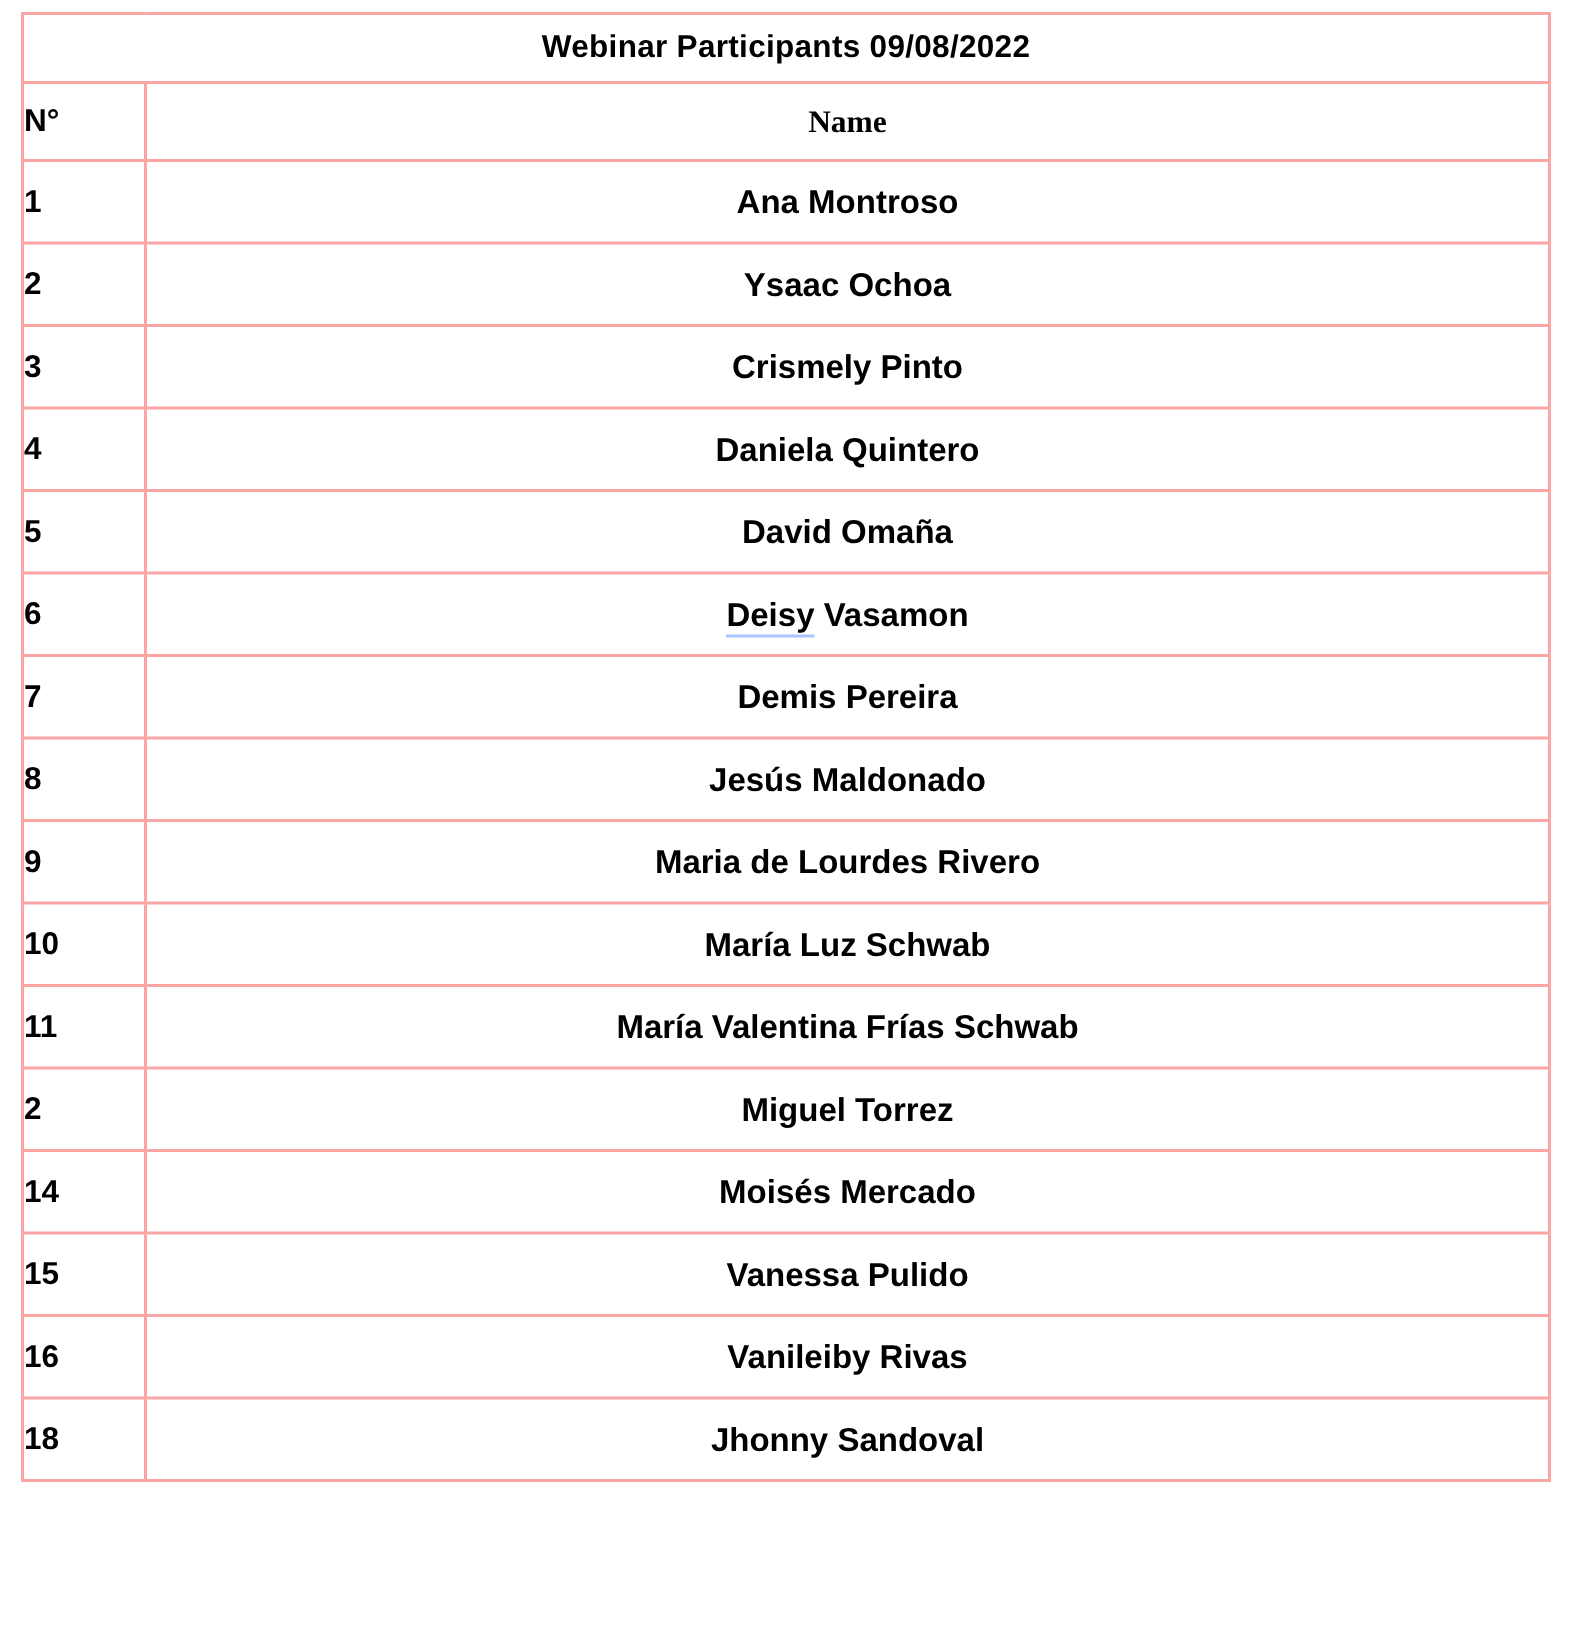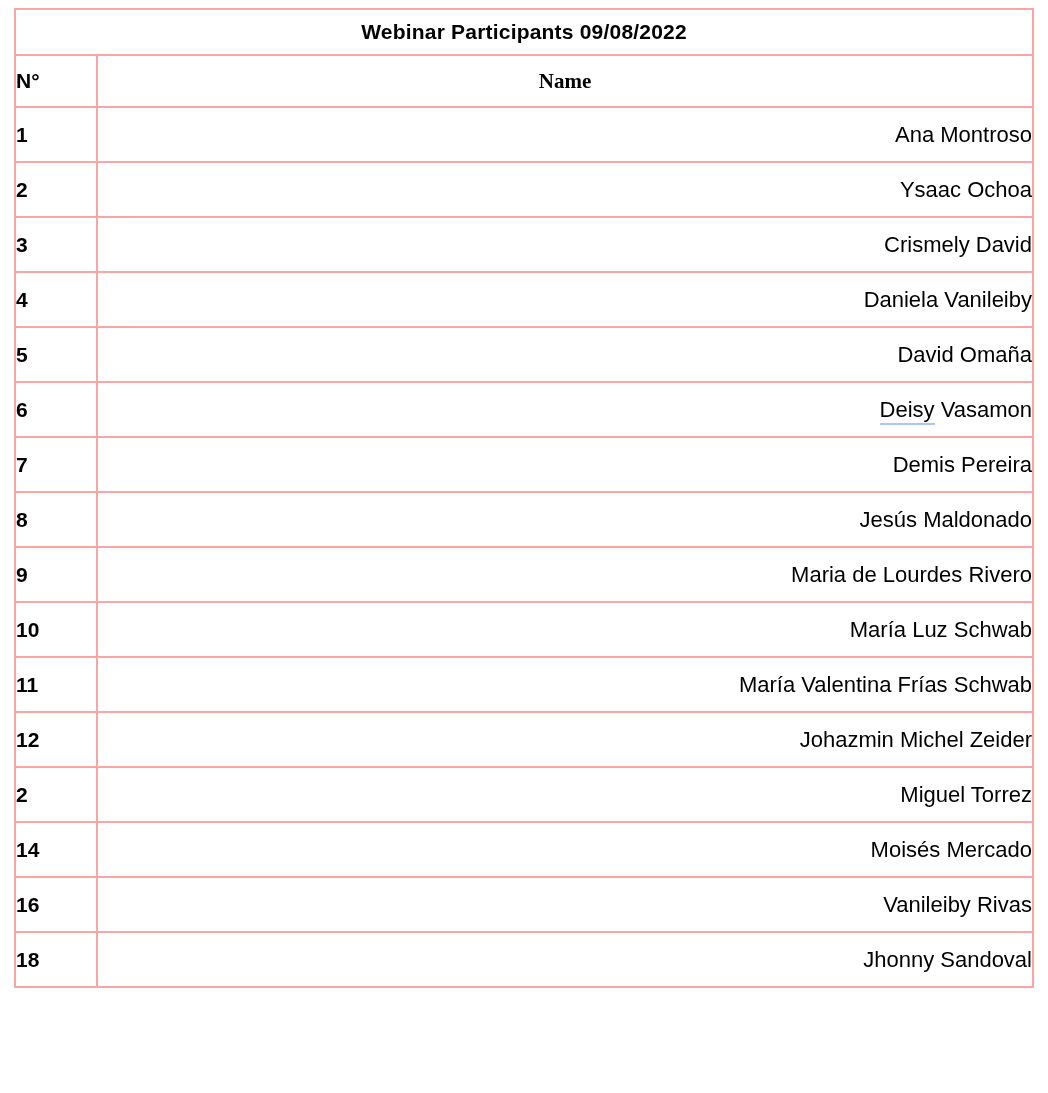--- a/index.html
+++ b/index.html
@@ -66,22 +66,22 @@
   .row-num {
     height: 53px;
     font-size: 21px;
     font-weight: bold;
     text-align: left;
     padding-left: 10px;
   }
   .row-name {
     height: 53px;
     font-size: 22px;
-    font-weight: normal;
-    text-align: right;
+    font-weight: bold;
+    text-align: center;
   }
   .spellcheck {
     border-bottom: 2px solid #a8c7ff;
     padding-bottom: 1px;
   }
 </style>
 </head>
 <body>
 
 <div class="page">
@@ -102,25 +102,25 @@
       <tr>
             <td class="row-num">1</td>
             <td class="row-name">Ana Montroso</td>
           </tr>
           <tr>
             <td class="row-num">2</td>
             <td class="row-name">Ysaac Ochoa</td>
           </tr>
           <tr>
             <td class="row-num">3</td>
-            <td class="row-name">Crismely David</td>
+            <td class="row-name">Crismely Pinto</td>
           </tr>
           <tr>
             <td class="row-num">4</td>
-            <td class="row-name">Daniela Vanileiby</td>
+            <td class="row-name">Daniela Quintero</td>
           </tr>
           <tr>
             <td class="row-num">5</td>
             <td class="row-name">David Omaña</td>
           </tr>
           <tr>
             <td class="row-num">6</td>
             <td class="row-name"><span class="spellcheck">Deisy</span><span> Vasamon</span></td>
           </tr>
           <tr>
@@ -137,30 +137,30 @@
           </tr>
           <tr>
             <td class="row-num">10</td>
             <td class="row-name">María Luz Schwab</td>
           </tr>
           <tr>
             <td class="row-num">11</td>
             <td class="row-name">María Valentina Frías Schwab</td>
           </tr>
           <tr>
-            <td class="row-num">12</td>
-            <td class="row-name">Johazmin Michel Zeider</td>
-          </tr>
-          <tr>
             <td class="row-num">2</td>
             <td class="row-name">Miguel Torrez</td>
           </tr>
           <tr>
             <td class="row-num">14</td>
             <td class="row-name">Moisés Mercado</td>
+          </tr>
+          <tr>
+            <td class="row-num">15</td>
+            <td class="row-name">Vanessa Pulido</td>
           </tr>
           <tr>
             <td class="row-num">16</td>
             <td class="row-name">Vanileiby Rivas</td>
           </tr>
           <tr>
             <td class="row-num">18</td>
             <td class="row-name">Jhonny Sandoval</td>
           </tr>
         </tbody>

